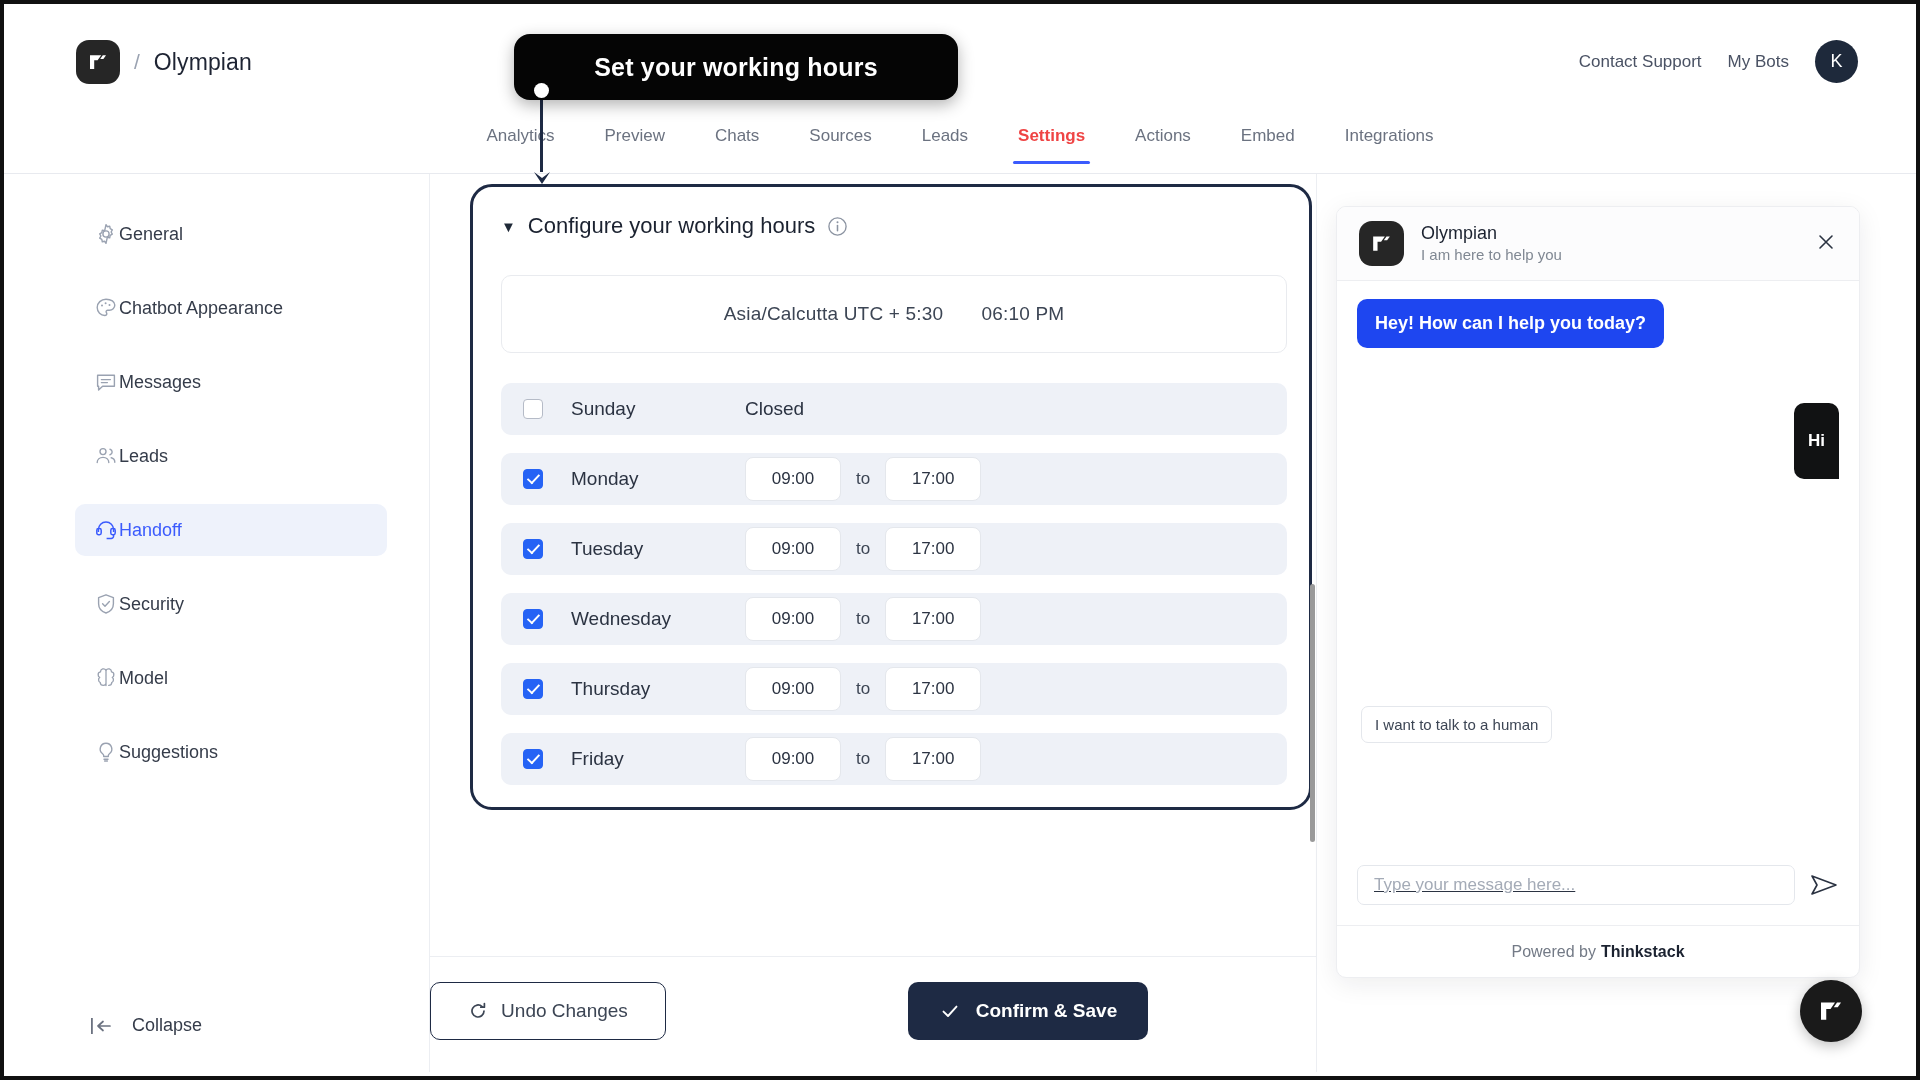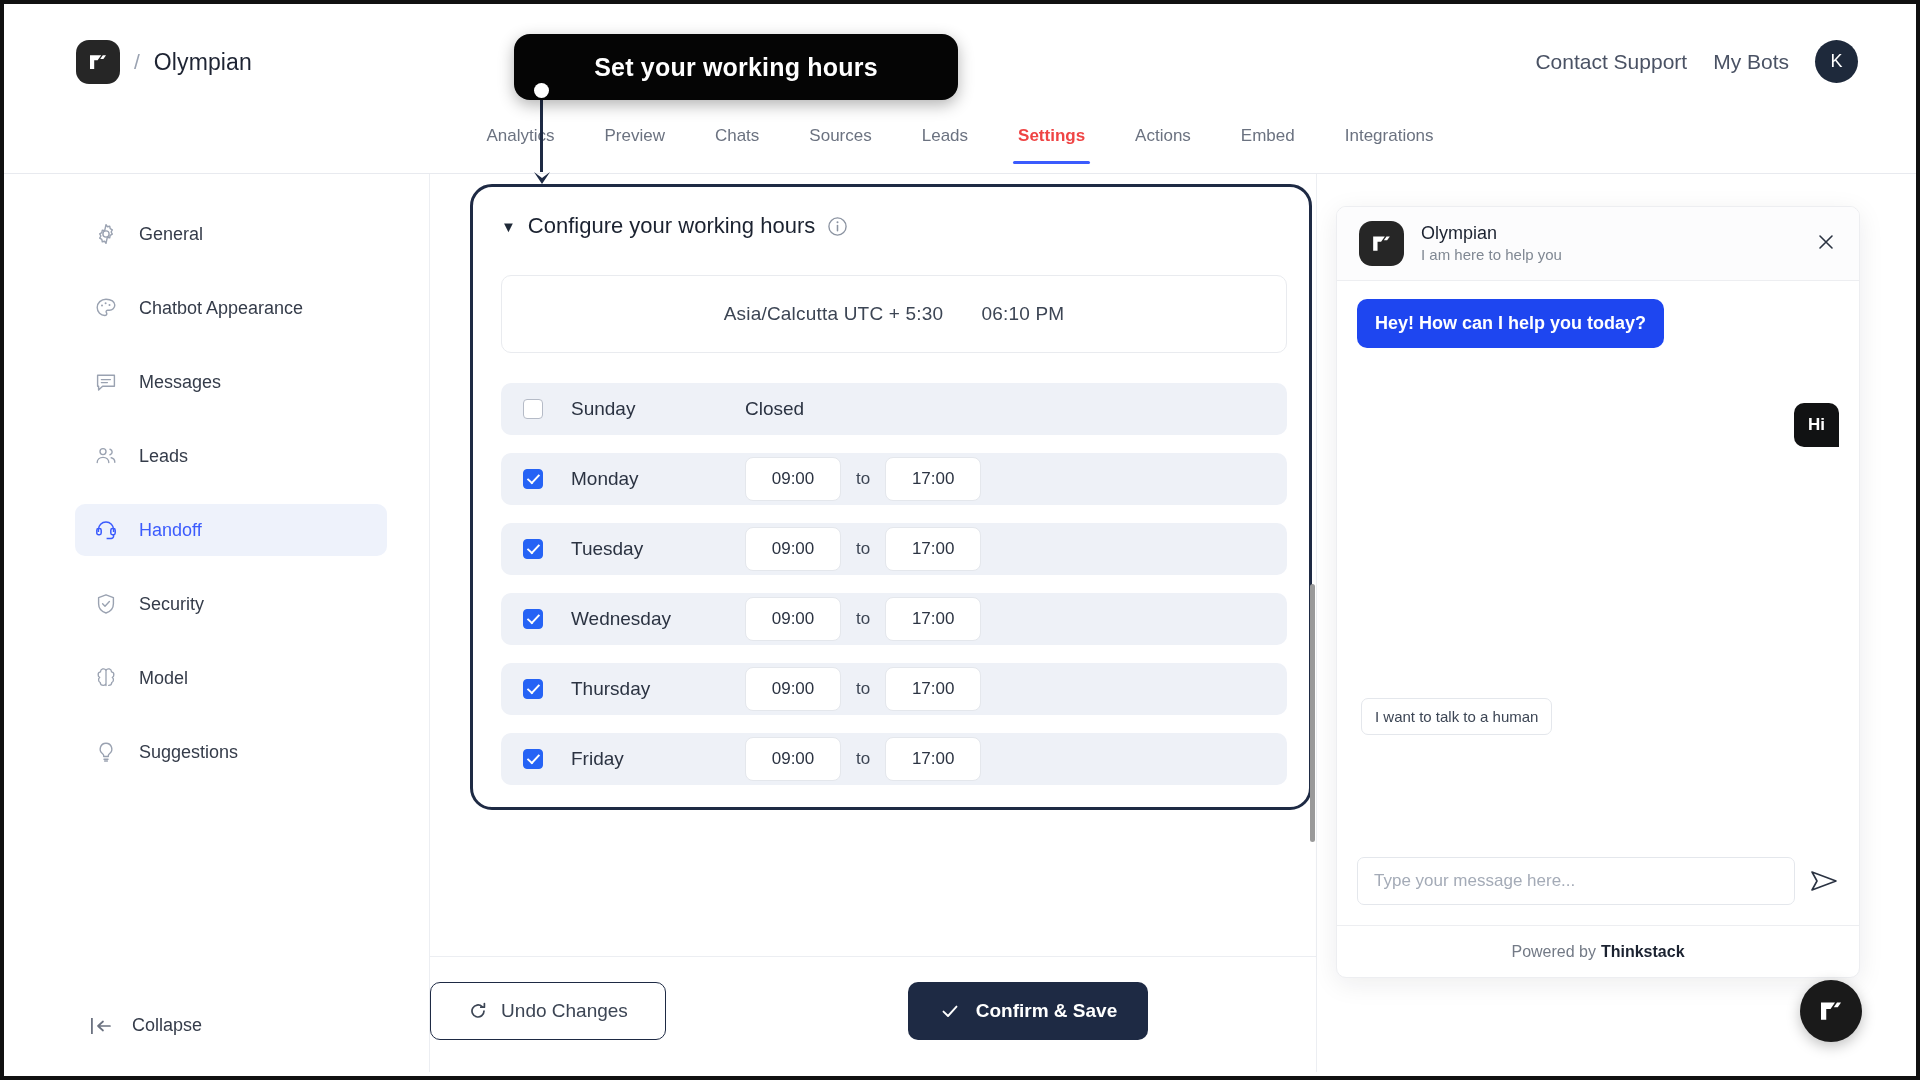--- a/index.html
+++ b/index.html
@@ -23,21 +23,21 @@
   }
   .brand { position: absolute; left: 72px; top: 36px; display: flex; align-items: center; gap: 14px; }
   .brand-logo {
     width: 44px; height: 44px; border-radius: 13px; background: #262626;
     display: flex; align-items: center; justify-content: center;
   }
   .brand-slash { color: #9aa2b1; font-size: 21px; font-weight: 400; }
   .brand-name { color: #1e2433; font-size: 23px; font-weight: 400; letter-spacing: .1px; }
 
   .header-right { position: absolute; right: 58px; top: 36px; display: flex; align-items: center; gap: 26px; }
-  .header-link { color: #4a5264; font-size: 21px; cursor: pointer; }
+  .header-link { color: #4a5264; font-size: 17px; cursor: pointer; }
   .avatar {
     width: 43px; height: 43px; border-radius: 50%; background: #1e293b;
     color: #fff; font-size: 18px; display: flex; align-items: center; justify-content: center;
     cursor: pointer; font-weight: 400;
   }
 
   
   .tabs {
     position: absolute; left: 0; top: 108px; width: 1912px; height: 62px;
     display: flex; justify-content: center; align-items: flex-start; gap: 8px;
@@ -73,21 +73,21 @@
     position: absolute; left: 527px; top: 160px; z-index: 39;
   }
 
   
   .sidebar {
     position: absolute; left: 0; top: 170px; width: 426px; height: 898px;
     border-right: 1px solid #eceef2; background: #fff;
   }
   .nav { position: absolute; left: 71px; top: 34px; width: 312px; }
   .nav-item {
-    display: flex; align-items: center; gap: 20px;
+    display: flex; align-items: center; 
     height: 52px; padding: 0 18px; border-radius: 10px; cursor: pointer;
     margin-bottom: 22px;
   }
   .nav-item.active { background: #eef2fb; }
   .nav-label { font-size: 18px; color: #353c4a; }
   .nav-item.active .nav-label { color: #3b5bfd; }
   .nav-icon { width: 26px; height: 26px; flex: 0 0 26px; display: flex; align-items: center; justify-content: center; }
 
   .collapse {
     position: absolute; left: 86px; bottom: 36px;
@@ -192,34 +192,34 @@
   .chat-sub { font-size: 15px; color: #808893; line-height: 1.35; }
   .chat-close { margin-left: auto; cursor: pointer; }
   .chat-body { flex: 1; position: relative; padding: 18px 20px 0 20px; }
   .bubble-bot {
     display: inline-block; background: #1e46f0; color: #fff;
     font-size: 18px; font-weight: 700; padding: 14px 18px; border-radius: 10px;
   }
   .bubble-user {
     position: absolute; right: 20px; top: 122px;
     background: #111213; color: #fff; font-size: 17px; font-weight: 700;
-    padding: 12px 14px; border-radius: 10px 10px 0 10px;
+    padding: 28px 14px; border-radius: 10px 10px 0 10px;
   }
   .chip {
     position: absolute; left: 24px; bottom: 122px;
     border: 1px solid #e4e7ec; border-radius: 7px; background: #fff;
     padding: 9px 13px; font-size: 15px; color: #3c4554; cursor: pointer;
   }
   .chat-input-row {
     display: flex; align-items: center; gap: 14px; padding: 0 20px 20px 20px;
   }
   .chat-input {
-    flex: 1; height: 48px; border: 1px solid #e4e7ec; border-radius: 7px;
+    flex: 1; height: 40px; border: 1px solid #e4e7ec; border-radius: 7px;
     padding: 0 16px; font-size: 17px; color: #2b3342;
-    font-family: "Liberation Sans", sans-serif; background: #fff;
+    font-family: "Liberation Sans", sans-serif; background: #fff; text-decoration: underline;
   }
   .chat-input::placeholder { color: #a4abb7; }
   .send-btn { cursor: pointer; display: flex; align-items: center; }
   .chat-foot {
     height: 52px; border-top: 1px solid #edeef1;
     display: flex; align-items: center; justify-content: center;
     font-size: 16px; color: #737a86;
   }
   .chat-foot b { color: #1b2230; font-weight: 700; margin-left: 5px; }
   .fab {

